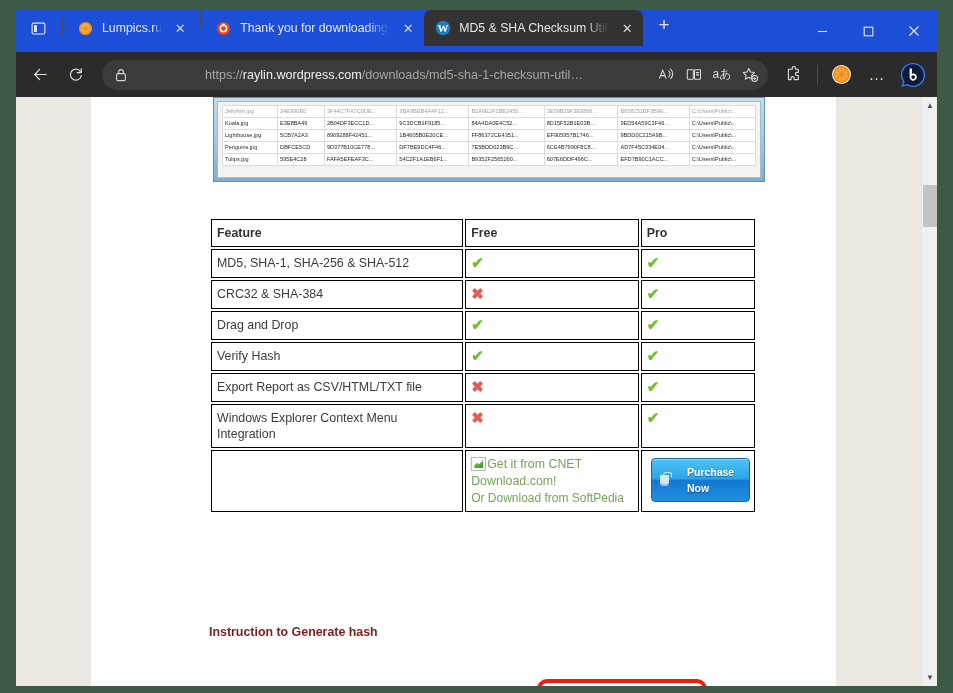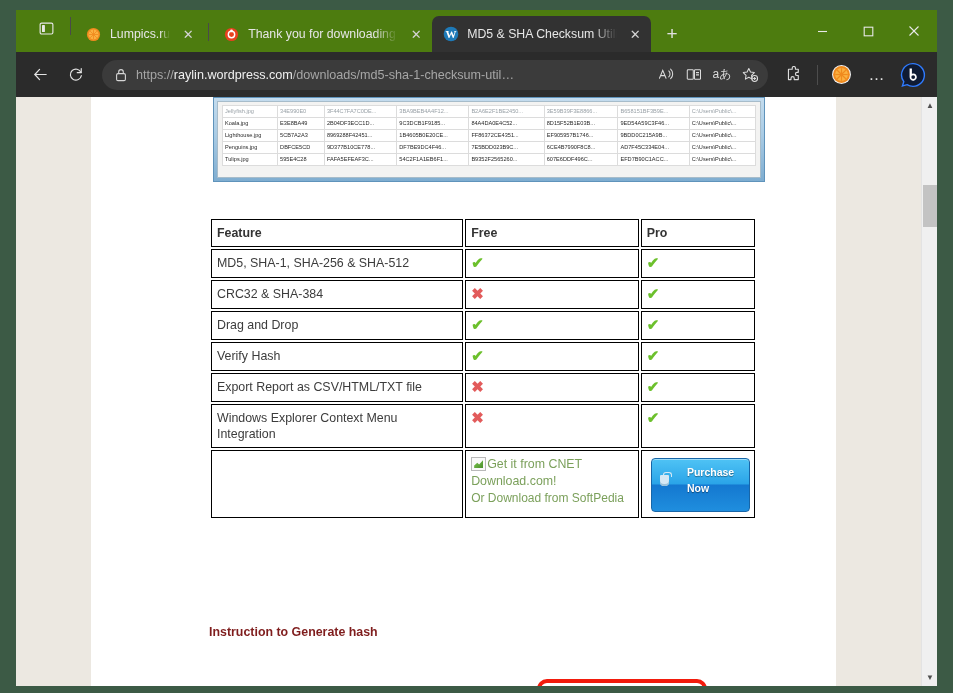--- a/index.html
+++ b/index.html
@@ -15,23 +15,23 @@
   
   #window {
     position: absolute; left: 16px; top: 10px;
     width: 921px; height: 676px;
     background: #000;
     display: flex; flex-direction: column;
     overflow: hidden;
   }
   
   #tabstrip {
-    height: 42px; background: #4d7c0f;
-    display: flex; align-items: flex-end;
-    padding-left: 10px; position: relative; flex: none;
+    height: 42px; background: #1d4ed8;
+    display: flex; 
+    padding-left: 2px; position: relative; flex: none;
   }
   .tabstrip-left { display:flex; align-items:center; height:42px; }
   #tab-actions-btn {
     width: 30px; height: 30px; margin: 0 5px 6px 5px;
     display: flex; align-items: center; justify-content: center;
     border-radius: 4px; cursor: pointer;
   }
   .vdiv { width:1px; height:18px; background:#4a4a4a; margin:0 4px 11px 4px; }
   .tab {
     height: 36px; display: flex; align-items: center;
@@ -79,20 +79,21 @@
   .tb-btn {
     width: 32px; height: 32px; border-radius: 4px;
     display: flex; align-items: center; justify-content: center;
     color: #e3e3e3; cursor: pointer; flex: none; margin: 0 2px;
   }
   #omnibox {
     flex: 1; height: 30px; background: #3b3b3b;
     border-radius: 16px; display: flex; align-items: center;
     margin: 0 8px; padding: 0 4px 0 8px; overflow: hidden;
     cursor: text;
+    text-align: center;
   }
   #lock-icon { width: 22px; flex:none; display:flex; align-items:center; justify-content:center; }
   #url-text {
     flex: 1; color: #a6a6a6; font-size: 12.6px;
     white-space: nowrap; overflow: hidden; padding-left: 4px;
   }
   #url-text .host { color: #f0f0f0; }
   .omni-icon {
     width: 28px; height: 26px; border-radius: 4px; flex: none;
     display: flex; align-items: center; justify-content: center;
@@ -173,21 +174,21 @@
     clip-path: polygon(0 70%, 35% 35%, 55% 55%, 100% 0, 100% 100%, 0 100%);
   }
   .alt-text {
     color: #7ba05b; font-size: 12.4px; line-height: 17px;
   }
   .sp-link {
     color: #7ba05b; font-size: 12px; display: inline-block;
   }
   #purchase-btn {
     display: inline-flex; align-items: center; gap: 18px;
-    padding: 5px 11px 15px 8px; border-radius: 4px;
+    padding: 5px 11px 5px 8px; border-radius: 4px;
     background: linear-gradient(180deg,#4fc3f5 0%, #2aa4e8 48%, #1478d0 50%, #1f8ede 100%);
     border: 1px solid #1766a8;
     box-shadow: inset 0 1px 0 rgba(255,255,255,.45);
     color: #fff; font-size: 10.5px; font-weight: bold;
     text-shadow: 0 1px 1px rgba(0,0,0,.4); cursor: pointer;
     margin: 2px 0 0 4px;
   }
   .cart {
     width: 13px; height: 11px; position: relative; display:inline-block;
     background: #d5e8f5; border-radius: 1px 1px 4px 4px;

